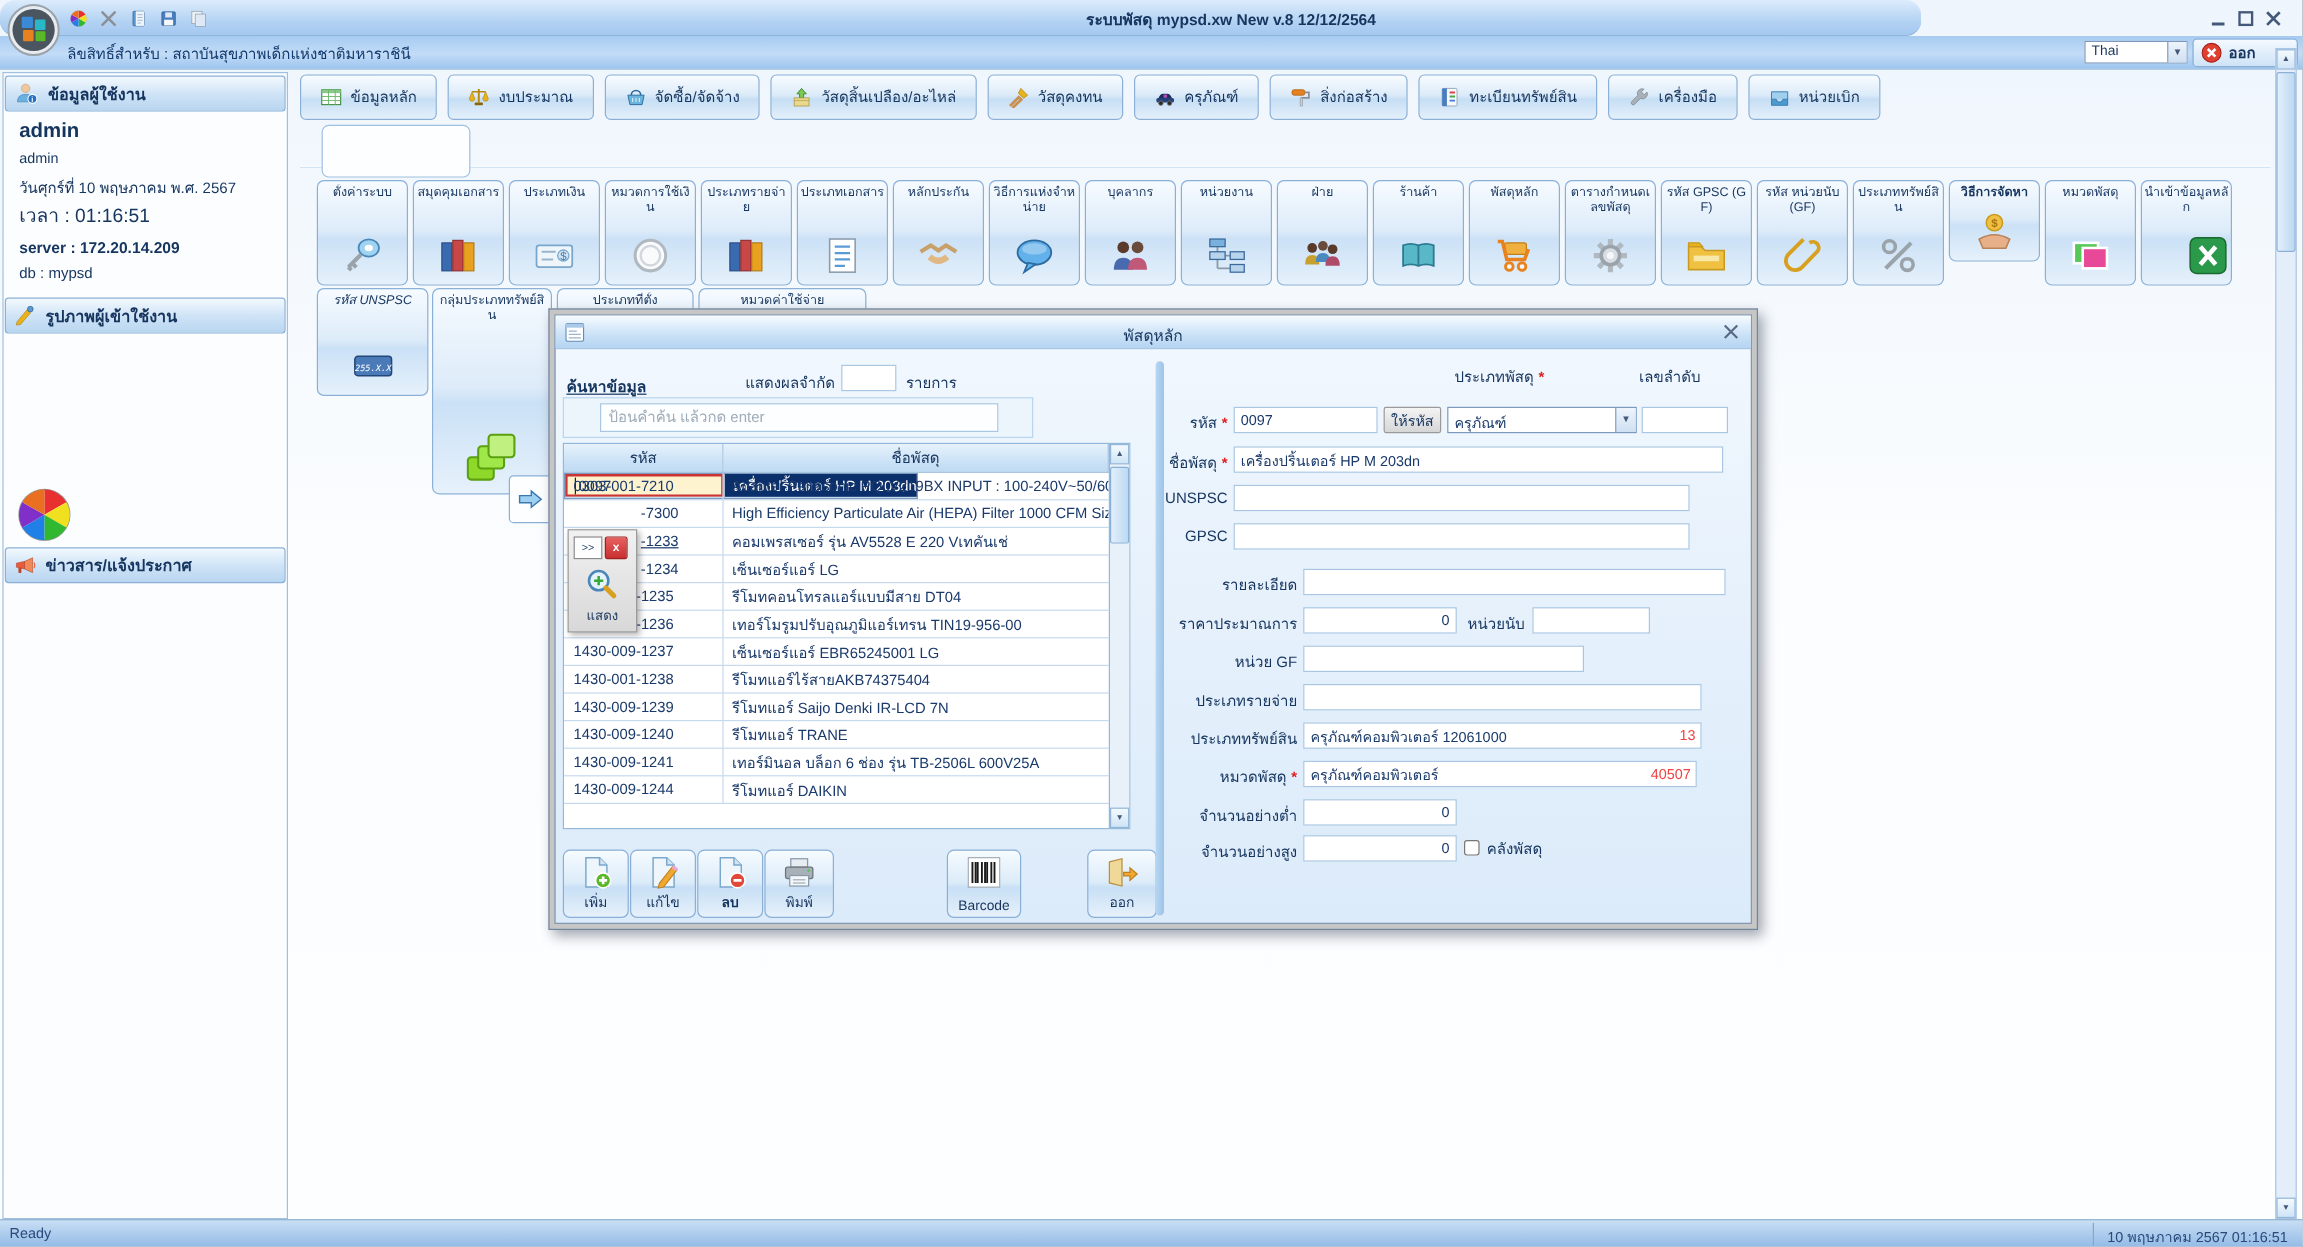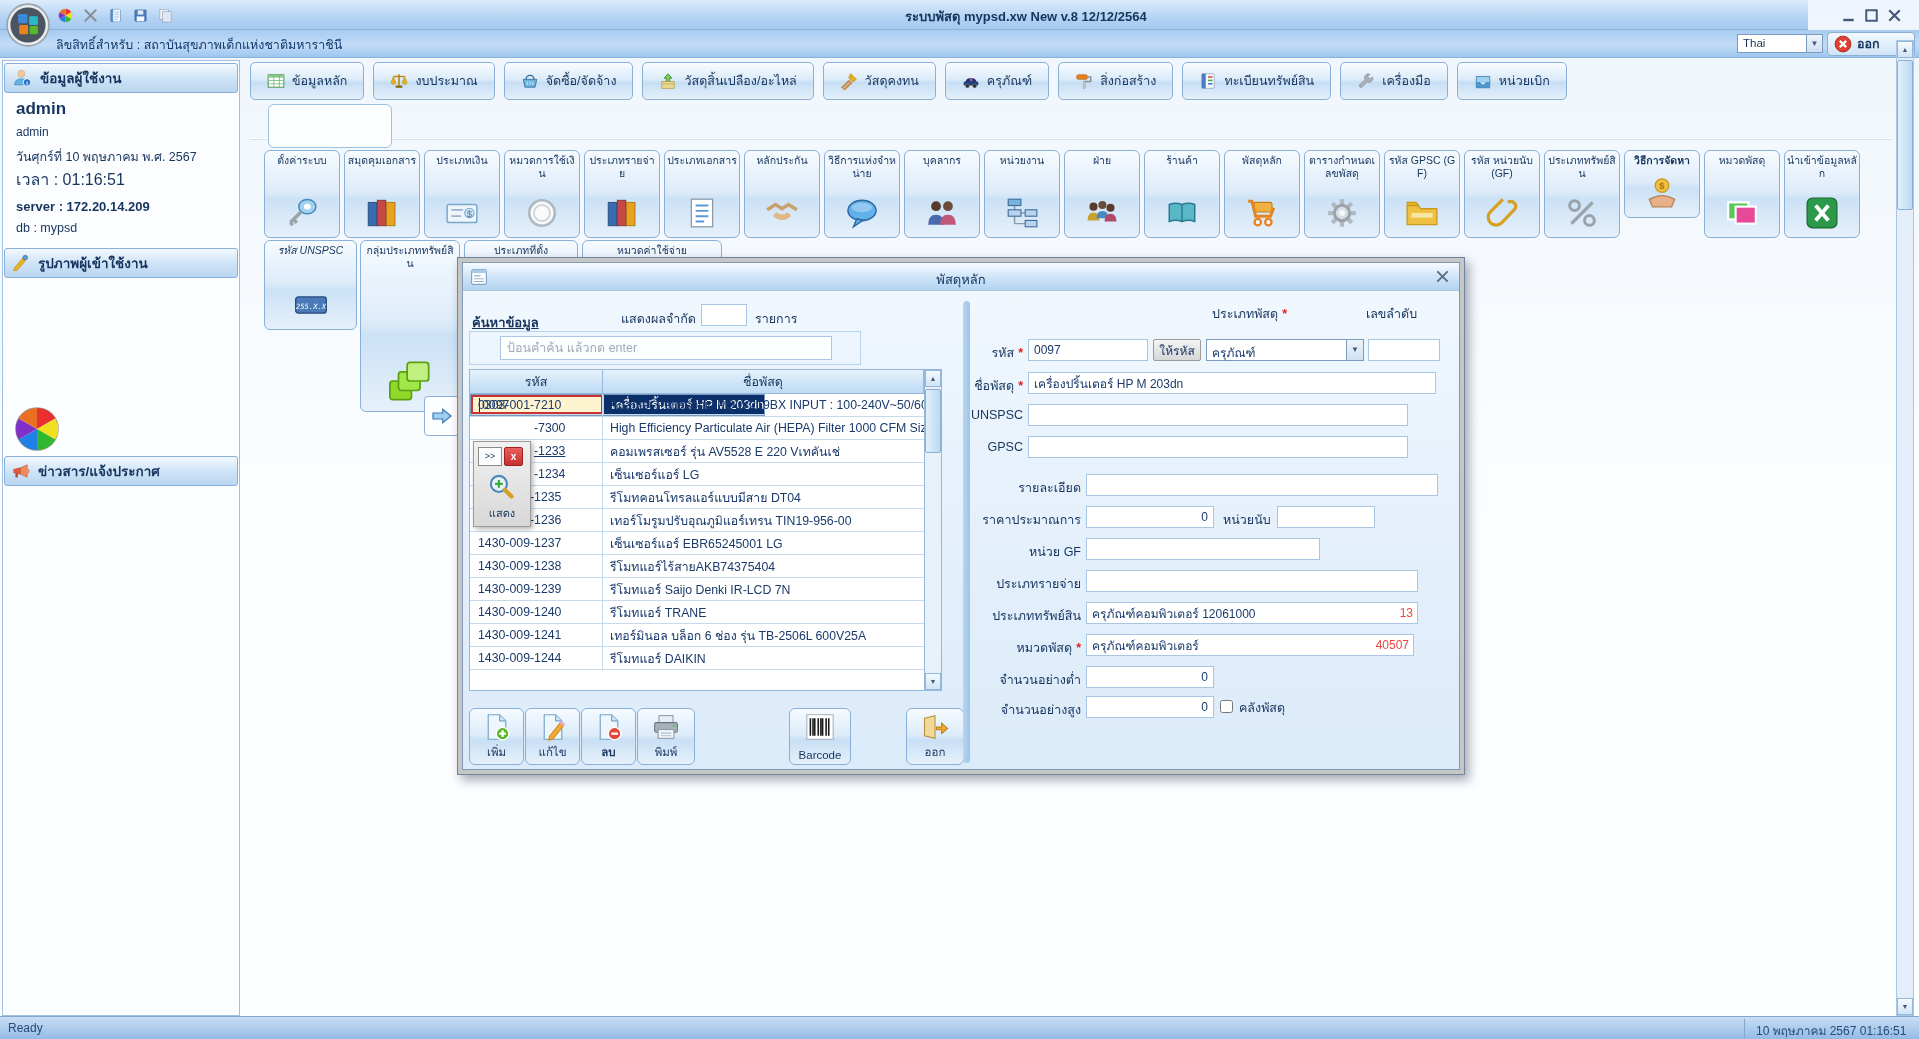--- a/index.html
+++ b/index.html
@@ -5,23 +5,23 @@
   html,body{margin:0;padding:0;background:#6a7a8a;}
   *{box-sizing:border-box;}
   #screen{position:relative;width:1919px;height:1039px;overflow:hidden;
     font-family:"Liberation Sans","DejaVu Sans",sans-serif;color:#16355e;
     background:linear-gradient(180deg,#eef5fc 0%,#fbfdff 45%,#fdfeff 100%);}
   .abs{position:absolute;}
   .icon{display:inline-block;line-height:0;}
   .icon svg{width:100%;height:100%;}
 
   
-  #titlebar{left:0;top:0;width:1808px;height:30px;
+  #titlebar{left:0;top:0;width:1601px;height:30px;
     background:linear-gradient(180deg,#dcecfc 0%,#b4d3f3 60%,#a4c8f0 100%);
-    border-bottom:1px solid #8ab4dc;}
+    border-bottom:1px solid #8ab4dc;border-radius:13px;}
   #app-button{left:6px;top:3px;width:44px;height:44px;z-index:30;}
   #qicons{left:58px;top:7px;height:16px;display:flex;gap:10px;align-items:center;}
   #win-title{left:905px;top:6px;font-size:13px;font-weight:600;color:#16355e;white-space:nowrap;}
   .winctl{top:8px;width:15px;height:15px;cursor:default;}
   
   #menubar{left:0;top:30px;width:1919px;height:28px;
     background:linear-gradient(180deg,#a6cbf1 0%,#c3dcf7 55%,#9ec5ee 100%);
     border-bottom:1px solid #8ab4dc;}
   #copyright{left:56px;top:5px;font-size:12.5px;color:#123a6e;white-space:nowrap;}
   #lang-select{left:1737px;top:4px;width:86px;height:19px;background:#fff;border:1px solid #7a9ac0;font-size:11.5px;}
@@ -477,21 +477,21 @@
             <path d="M2 11 Q8 7.5 14 11 L12.5 14.5 H3.5 Z" fill="#e8b088" stroke="#b8835a" stroke-width=".6"></path>
           </svg></span>
       </div>
       <div class="gbtn" style="left: 1704px; top: 150px; width: 76px; height: 88px;">
         <div class="lbl">หมวดพัสดุ</div>
         <span class="icon" style="width: 34px; height: 34px;"><svg viewBox="0 0 16 16">
             <rect x="1.5" y="3" width="9.5" height="8" fill="#58c858" stroke="#fff"></rect>
             <rect x="5" y="5" width="9.5" height="8" fill="#e84898" stroke="#fff"></rect>
           </svg></span>
       </div>
-      <div class="gbtn" style="left: 1784px; top: 150px; width: 76px; height: 88px;">
+      <div class="gbtn" style="left: 1784px; top: 150px; width: 76px; height: 88px; align-items: flex-end;">
         <div class="lbl">นำเข้าข้อมูลหลัก</div>
         <span class="icon" style="width: 34px; height: 34px;"><svg viewBox="0 0 16 16">
             <rect x="1" y="1" width="14" height="14" rx="2.5" fill="#2a9a4a" stroke="#1a6a30" stroke-width=".6"></rect>
             <path d="M5 4.5 L11 11.5 M11 4.5 L5 11.5" stroke="#fff" stroke-width="1.8"></path>
           </svg></span>
       </div>
     </div>
   <div id="grid2">
       <div class="gbtn" style="left: 264px; top: 240px; width: 93px; height: 90px; font-style: italic;">
         <div class="lbl">รหัส UNSPSC</div>
@@ -573,21 +573,21 @@
               </div>
               <div class="trow">
                 <div class="tc tc-code">1430-009-1236</div>
                 <div class="tc tc-name">เทอร์โมรูมปรับอุณภูมิแอร์เทรน TIN19-956-00</div>
               </div>
               <div class="trow">
                 <div class="tc tc-code">1430-009-1237</div>
                 <div class="tc tc-name">เซ็นเซอร์แอร์ EBR65245001 LG</div>
               </div>
               <div class="trow">
-                <div class="tc tc-code">1430-009-1238</div>
+                <div class="tc tc-code">1430-001-1238</div>
                 <div class="tc tc-name">รีโมทแอร์ไร้สายAKB74375404</div>
               </div>
               <div class="trow">
                 <div class="tc tc-code">1430-009-1239</div>
                 <div class="tc tc-name">รีโมทแอร์ Saijo Denki IR-LCD 7N</div>
               </div>
               <div class="trow">
                 <div class="tc tc-code">1430-009-1240</div>
                 <div class="tc tc-name">รีโมทแอร์ TRANE</div>
               </div>

